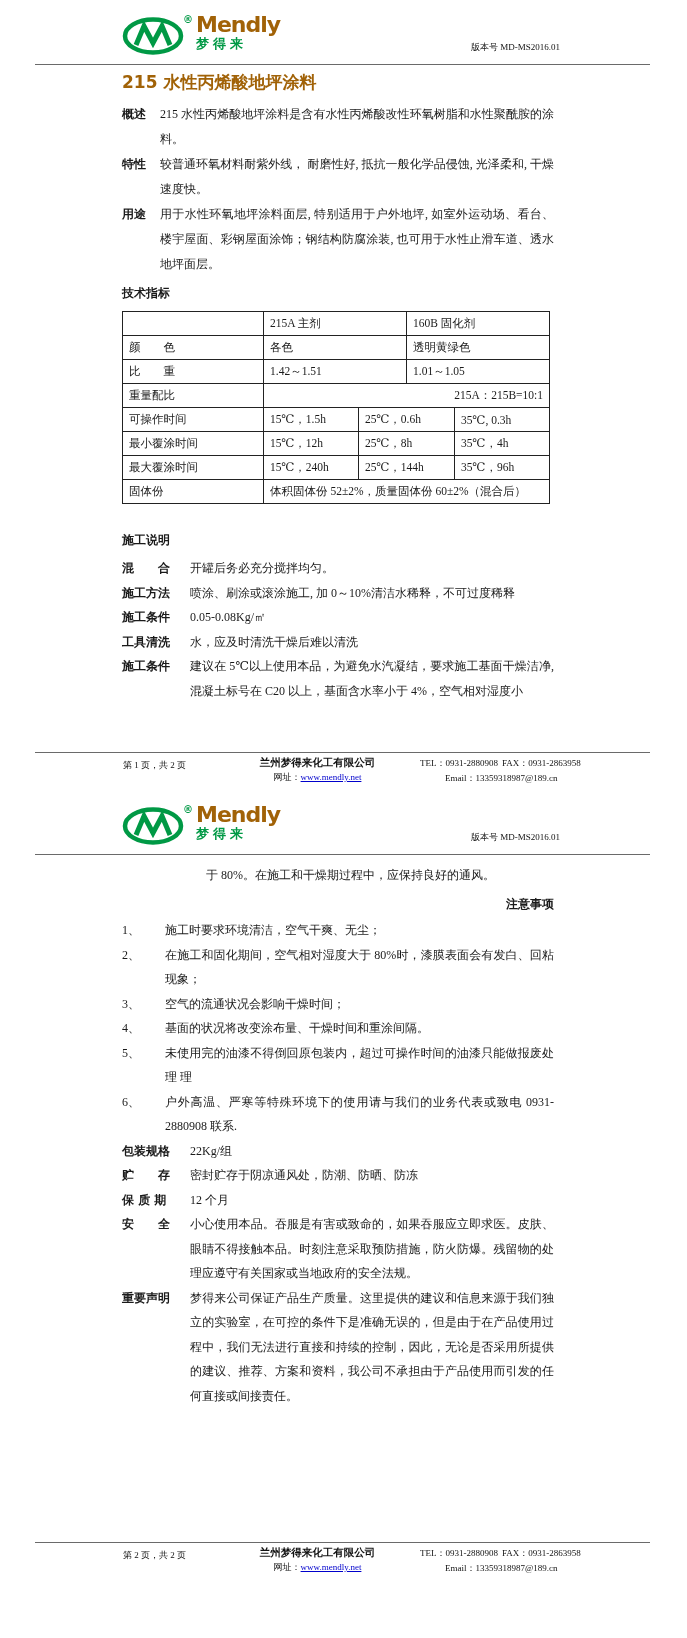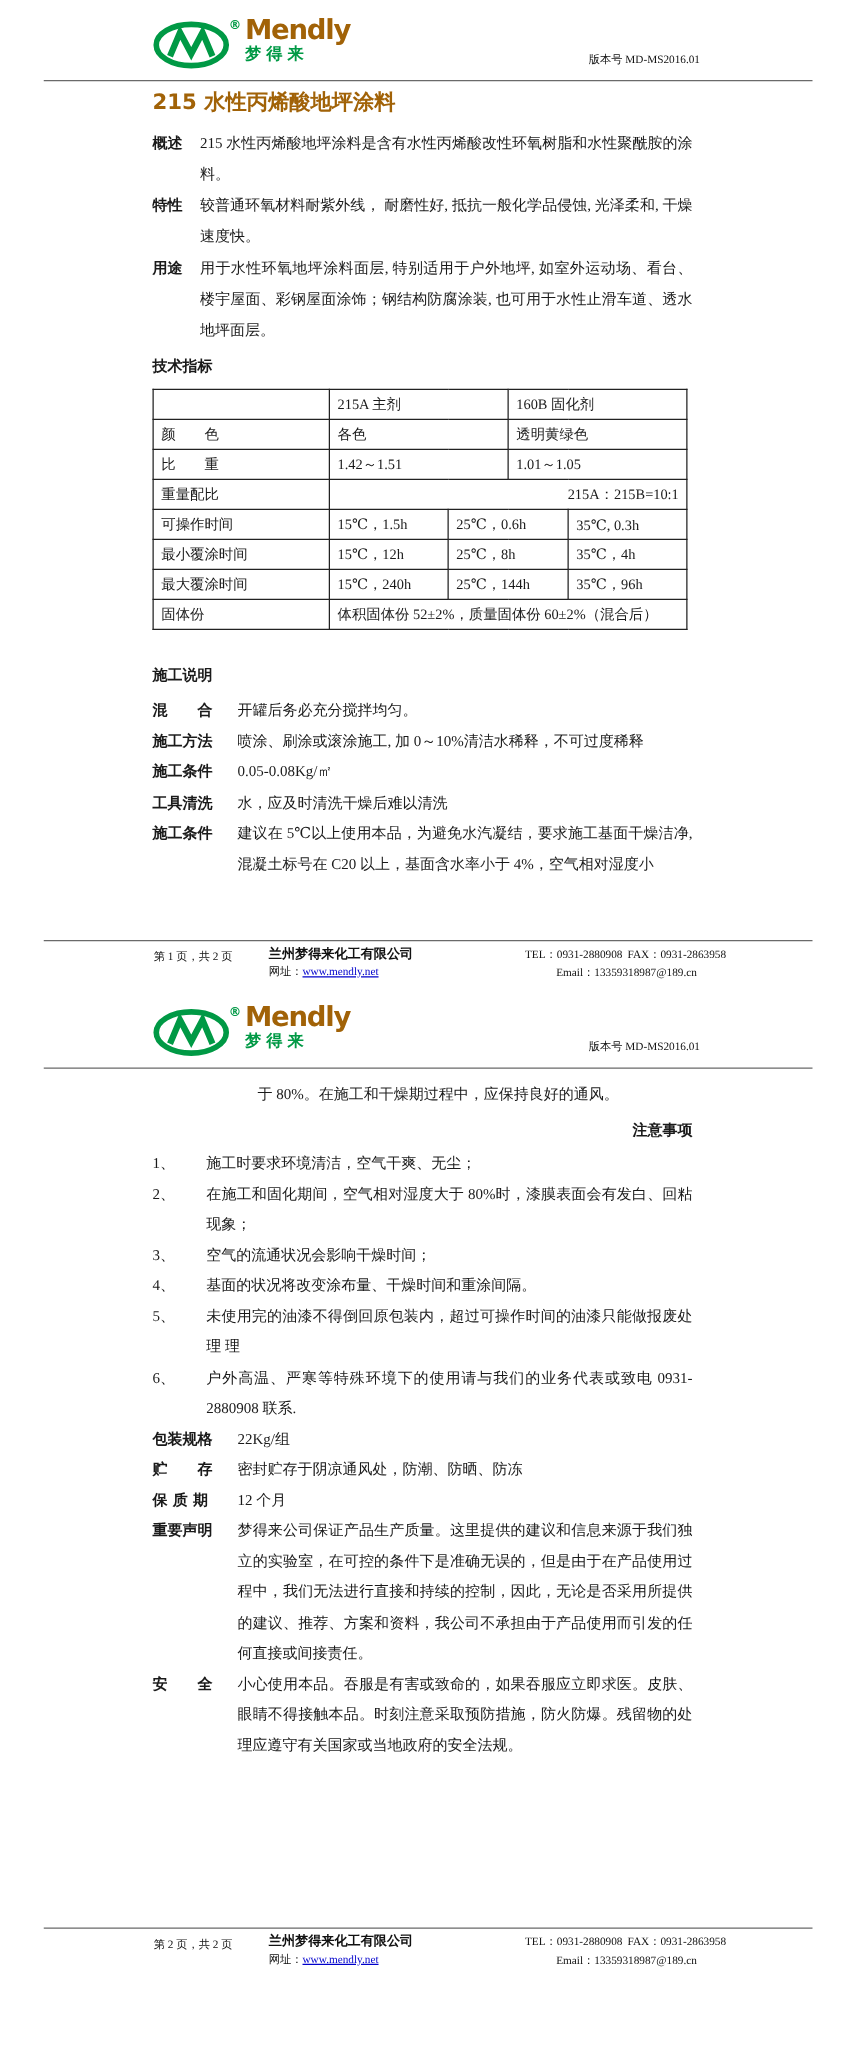--- a/index.html
+++ b/index.html
@@ -54,21 +54,21 @@
   .notesrows{margin-top:4px;}
   .nrow{display:flex;line-height:24.5px;}
   .nrow .nnum{width:43px;flex:none;}
   .nrow .nbody{flex:1;text-align:justify;}
   .specrows .crow{line-height:24.5px;}
 
   
   .ftr{position:absolute;top:752px;left:35px;width:615px;border-top:1px solid #6a6a6a;
        padding-top:3px;display:flex;font-size:9px;color:#111;}
   .f-page{width:180px;padding-left:88px;box-sizing:border-box;padding-top:3px;}
-  .f-mid{width:205px;}
+  .f-mid{width:205px;text-align:center;}
   .f-company{font-family:"DejaVu Sans","Liberation Sans",sans-serif;
              font-weight:bold;font-size:10.5px;}
   .f-web{margin-top:1px;}
   .f-right{flex:1;padding-top:1px;}
   .f-telfax{display:flex;gap:4px;}
   .f-email{margin-top:2px;padding-left:25px;}
   a.weblink{color:#0000cc;text-decoration:underline;cursor:pointer;}
 </style>
 </head>
 <body>
@@ -267,26 +267,26 @@
         </div>
         <div class="crow">
           <span class="clabel">贮　　存</span>
           <span class="cbody">密封贮存于阴凉通风处，防潮、防晒、防冻</span>
         </div>
         <div class="crow">
           <span class="clabel">保 质 期</span>
           <span class="cbody">12 个月</span>
         </div>
         <div class="crow">
+          <span class="clabel">安　　全</span>
+          <span class="cbody">小心使用本品。吞服是有害或致命的，如果吞服应立即求医。皮肤、眼睛不得接触本品。时刻注意采取预防措施，防火防爆。残留物的处理应遵守有关国家或当地政府的安全法规。</span>
+        </div>
+        <div class="crow">
           <span class="clabel">重要声明</span>
           <span class="cbody">梦得来公司保证产品生产质量。这里提供的建议和信息来源于我们独立的实验室，在可控的条件下是准确无误的，但是由于在产品使用过程中，我们无法进行直接和持续的控制，因此，无论是否采用所提供的建议、推荐、方案和资料，我公司不承担由于产品使用而引发的任何直接或间接责任。</span>
-        </div>
-        <div class="crow">
-          <span class="clabel">安　　全</span>
-          <span class="cbody">小心使用本品。吞服是有害或致命的，如果吞服应立即求医。皮肤、眼睛不得接触本品。时刻注意采取预防措施，防火防爆。残留物的处理应遵守有关国家或当地政府的安全法规。</span>
         </div>
       </div>
     </div>
 
     <div class="ftr">
       <div class="f-page">第 2 页，共 2 页</div>
       <div class="f-mid">
         <div class="f-company">兰州梦得来化工有限公司</div>
         <div class="f-web"><span>网址：</span><a class="weblink">www.mendly.net</a></div>
       </div>

